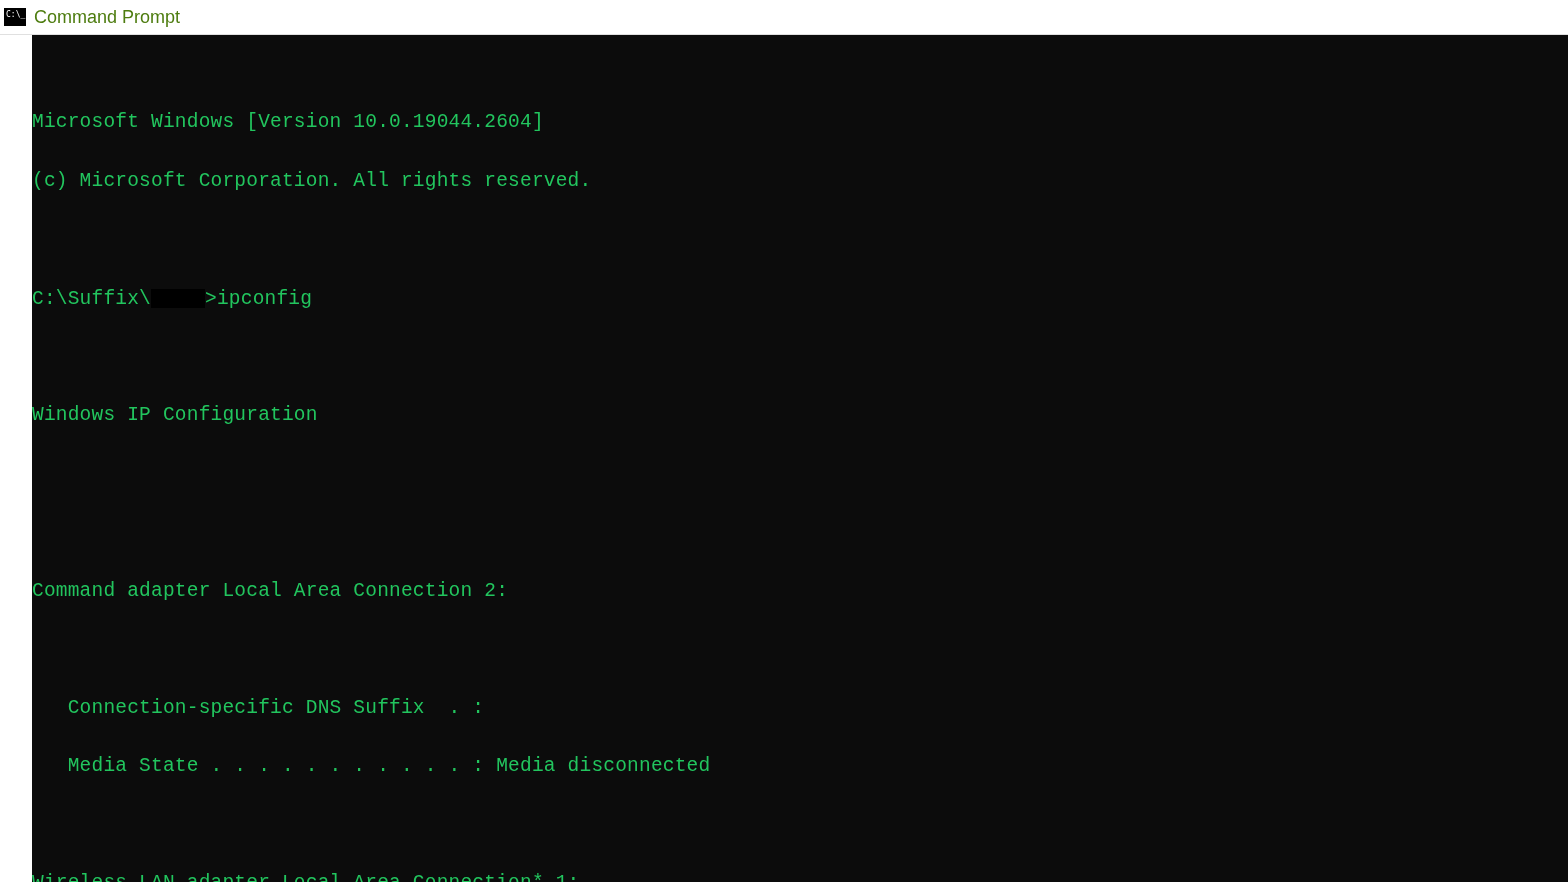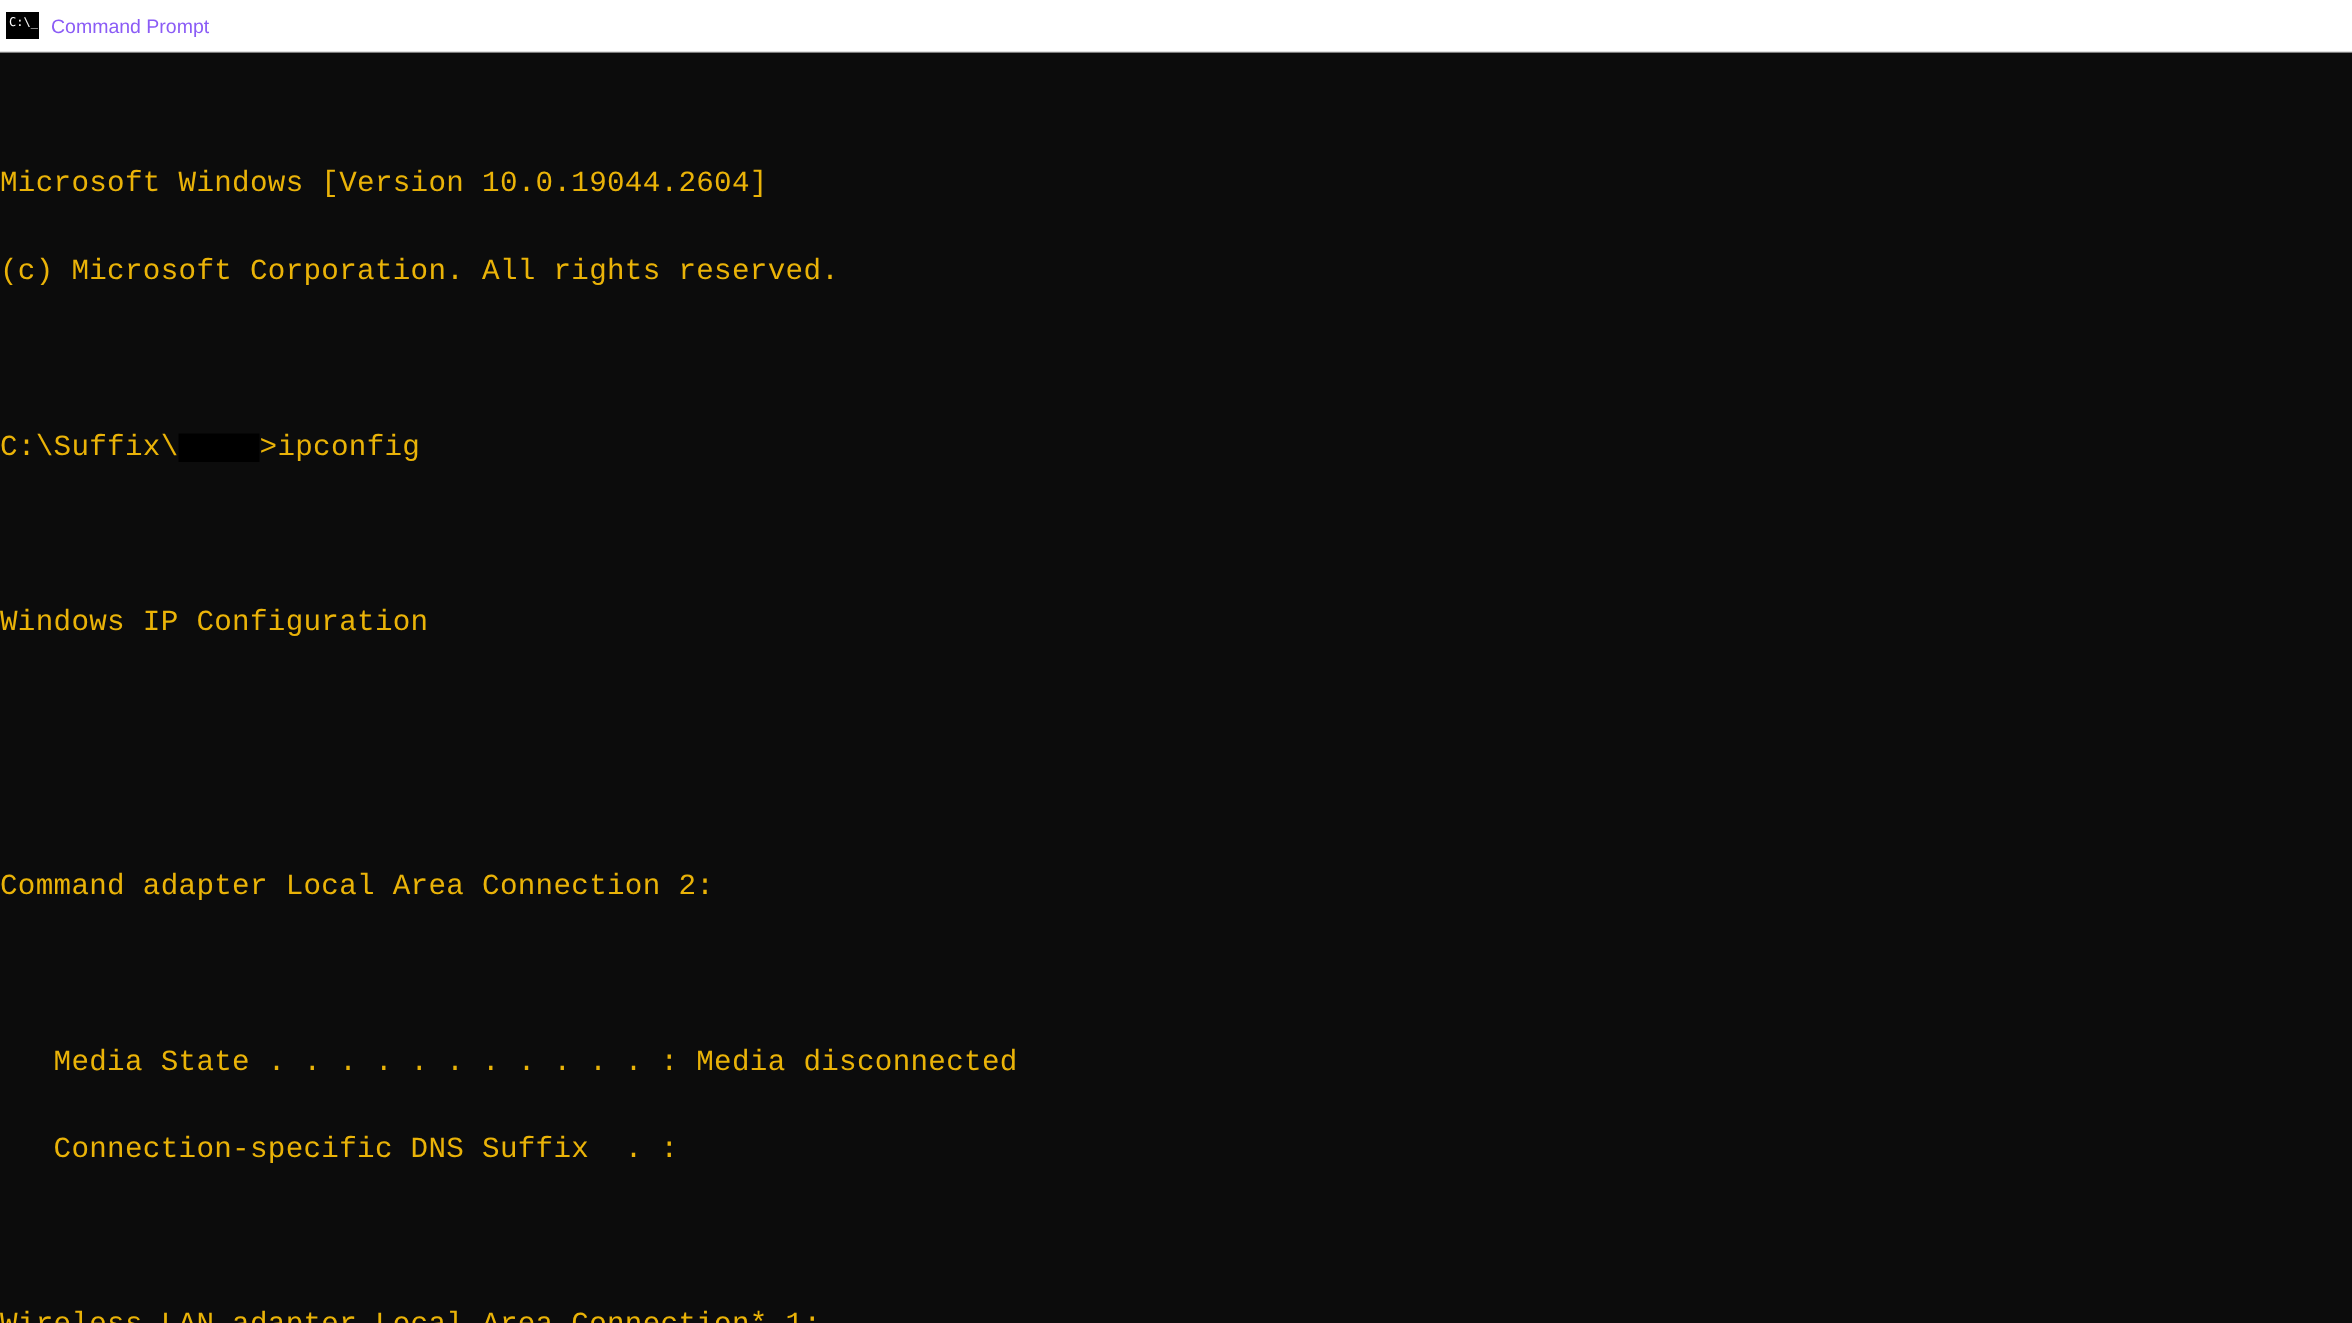--- a/index.html
+++ b/index.html
@@ -35,35 +35,36 @@
     .titlebar-icon::before {
       content: "C:\\_";
       color: #ffffff;
       font-size: 8px;
       font-family: Consolas, monospace;
       position: absolute;
       top: 2px;
       left: 2px;
     }
     .titlebar-text {
-      color: #8b5cf6;
-      font-size: 13px;
+      color: #4d7c0f;
+      font-size: 18px;
       font-family: 'Segoe UI', Arial, sans-serif;
     }
     .terminal {
       background: #0c0c0c;
-      color: #eab308;
+      color: #22c55e;
       height: calc(100% - 35px);
       padding: 0;
       font-size: 19.5px;
       line-height: 1.0;
       white-space: pre;
       overflow: hidden;
       letter-spacing: 0.2px;
       position: relative;
+      margin-left: 32px;
     }
     .terminal-content {
       position: relative;
     }
     .line {
       min-height: 19.5px;
       line-height: 19.5px;
     }
     .redact {
       display: inline-block;
@@ -88,22 +89,22 @@
     <div class="line">Microsoft Windows [Version 10.0.19044.2604]</div>
     <div class="line">(c) Microsoft Corporation. All rights reserved.</div>
     <div class="line"> </div>
     <div class="line"><span>C:\Suffix\</span><span class="redact redact-user"></span><span>&gt;ipconfig</span></div>
     <div class="line"> </div>
     <div class="line">Windows IP Configuration</div>
     <div class="line"> </div>
     <div class="line"> </div>
     <div class="line">Command adapter Local Area Connection 2:</div>
     <div class="line"> </div>
+    <div class="line">   Connection-specific DNS Suffix  . :</div>
     <div class="line">   Media State . . . . . . . . . . . : Media disconnected</div>
-    <div class="line">   Connection-specific DNS Suffix  . :</div>
     <div class="line"> </div>
     <div class="line">Wireless LAN adapter Local Area Connection* 1:</div>
     
     
     
     
     
     
     
     

